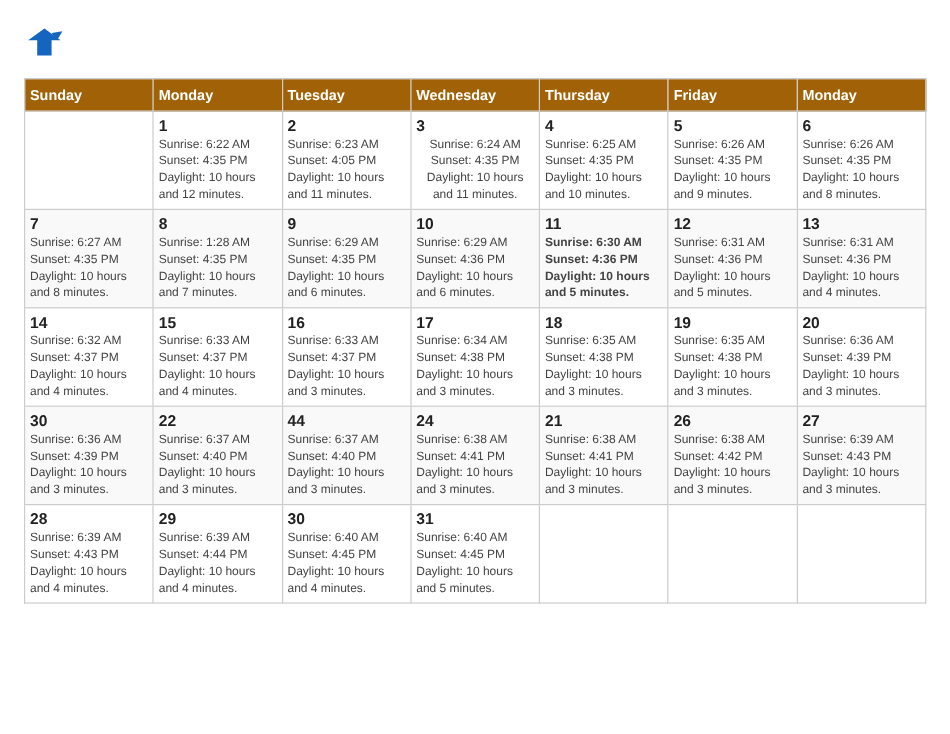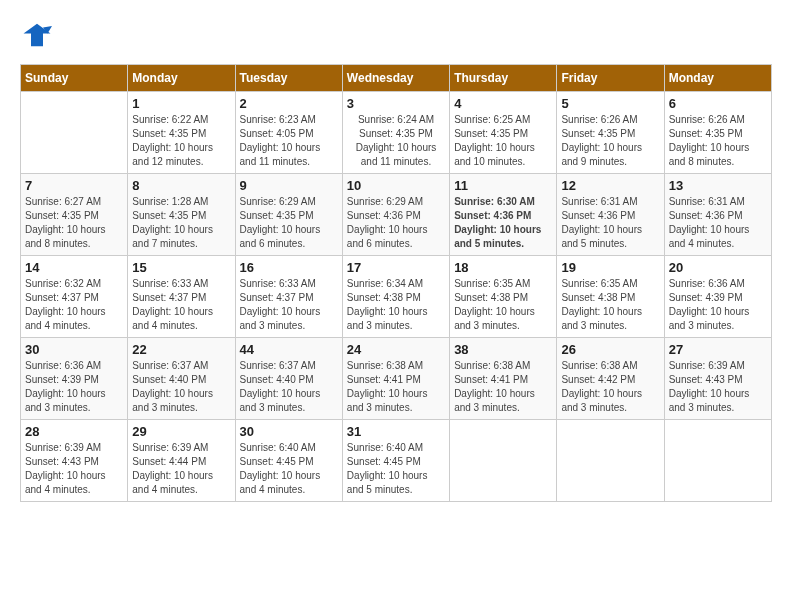--- a/index.html
+++ b/index.html
@@ -290,21 +290,21 @@
 and 3 minutes.</div>
         </td>
         <td>
           <div class="day-number">24</div>
           <div class="day-info" style="white-space: pre-line;">Sunrise: 6:38 AM
 Sunset: 4:41 PM
 Daylight: 10 hours
 and 3 minutes.</div>
         </td>
         <td>
-          <div class="day-number">38</div>
+          <div class="day-number">21</div>
           <div class="day-info" style="white-space: pre-line;">Sunrise: 6:38 AM
 Sunset: 4:41 PM
 Daylight: 10 hours
 and 3 minutes.</div>
         </td>
         <td>
           <div class="day-number">26</div>
           <div class="day-info" style="white-space: pre-line;">Sunrise: 6:38 AM
 Sunset: 4:42 PM
 Daylight: 10 hours

